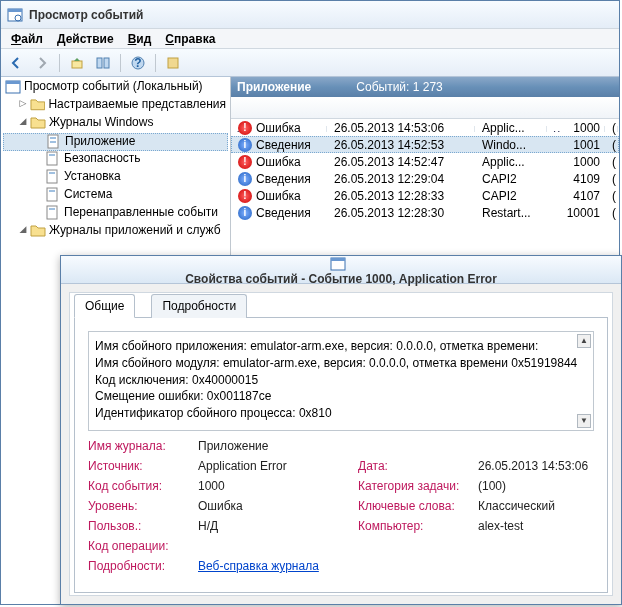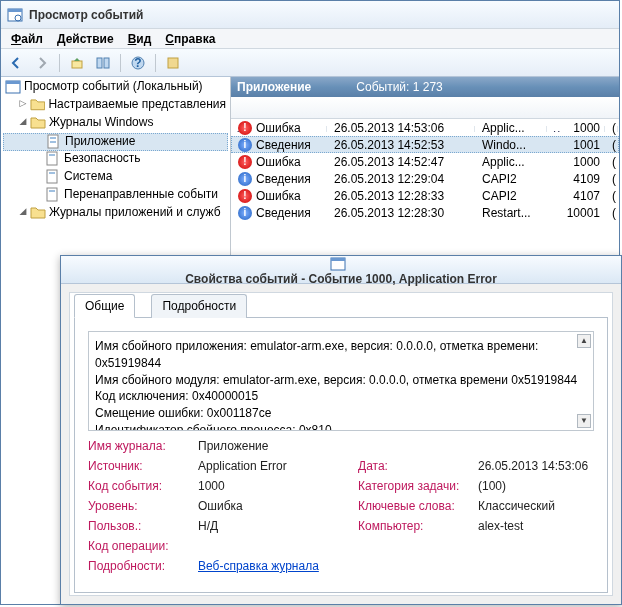--- a/index.html
+++ b/index.html
@@ -183,20 +183,29 @@
           </span>
         <span>Безопасность</span>
       </div>
       <div class="tree-row ind3">
         <span class="tree-icn">
             <svg viewBox="0 0 16 16">
               <rect x="2" y="1" width="10" height="13" fill="#fff" stroke="#888"></rect>
               <rect x="4" y="3" width="6" height="2" fill="#a0c0e0"></rect>
             </svg>
           </span>
+        <span>Установка</span>
+      </div>
+      <div class="tree-row ind3">
+        <span class="tree-icn">
+            <svg viewBox="0 0 16 16">
+              <rect x="2" y="1" width="10" height="13" fill="#fff" stroke="#888"></rect>
+              <rect x="4" y="3" width="6" height="2" fill="#a0c0e0"></rect>
+            </svg>
+          </span>
         <span>Система</span>
       </div>
       <div class="tree-row ind3">
         <span class="tree-icn">
             <svg viewBox="0 0 16 16">
               <rect x="2" y="1" width="10" height="13" fill="#fff" stroke="#888"></rect>
               <rect x="4" y="3" width="6" height="2" fill="#a0c0e0"></rect>
             </svg>
           </span>
         <span>Перенаправленные событи</span>
@@ -299,21 +308,20 @@
     <span class="ttxt">Свойства событий - Событие 1000, Application Error</span>
   </div>
   <div class="dlg-body">
     <div class="tabs">
       <div class="tab act">Общие</div>
       <div class="tab">Подробности</div>
     </div>
     <div class="tab-pane">
       <div class="desc-box">
         <div>Имя сбойного приложения: emulator-arm.exe, версия: 0.0.0.0, отметка времени:</div>
-        <div>0x51919844</div>
         <div>Имя сбойного модуля: emulator-arm.exe, версия: 0.0.0.0, отметка времени 0x51919844</div>
         <div>Код исключения: 0x40000015</div>
         <div>Смещение ошибки: 0x001187ce</div>
         <div>Идентификатор сбойного процесса: 0x810</div>
         <div class="scroll-btn sb-up">▲</div>
         <div class="scroll-btn sb-dn">▼</div>
       </div>
       <div class="props">
         <div class="lbl">Имя журнала:</div>
         <div class="val span3">Приложение</div>

